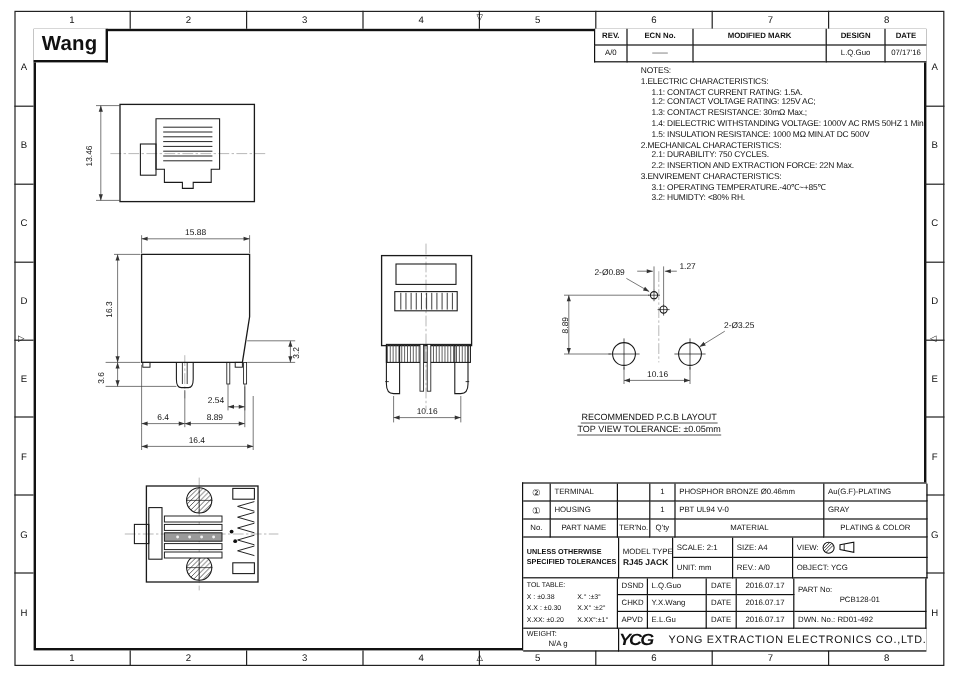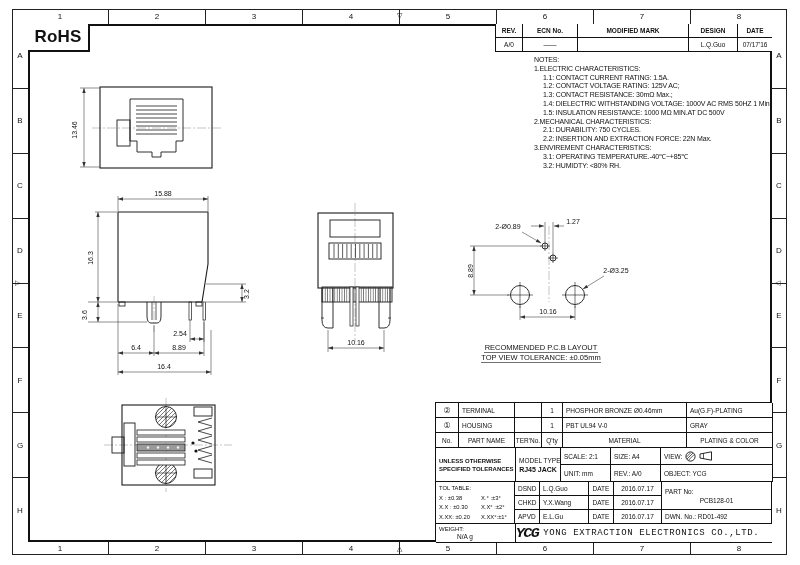--- a/index.html
+++ b/index.html
@@ -78,21 +78,21 @@
   .partno-cell { grid-column: 5; grid-row: 1 / 3; flex-direction: column; align-items: stretch; justify-content: center; }
   .partno-cell .plabel { padding-left: 3px; }
   .partno-cell .pvalue { text-align: center; padding-top: 2px; }
   .dwn-cell { grid-column: 5; grid-row: 3; }
 
   .bottom-section { display: flex; height: 19px; }
   .weight-cell { width: 80px; border-right: 1px solid #111; border-bottom: 1px solid #111;
                  font-size: 6px; line-height: 8px; padding: 1px 0 0 3px; }
   .weight-cell .wval { padding-left: 18px; font-size: 6.5px; }
   .company-cell { width: 257px; border-bottom: 1px solid #111; display: flex;
-                  align-items: center; justify-content: flex-start; gap: 5px; font-family: Liberation Mono, monospace; }
+                  align-items: center; justify-content: space-between; gap: 5px; }
   .company-logo { font-weight: bold; font-style: italic; font-size: 15px; letter-spacing: -1.5px;
                   transform: scaleY(0.9); }
   .company-name { font-size: 9px; letter-spacing: 0.6px; white-space: nowrap; }
 
   .proj-icon { display: inline-block; }
 
   
   .drawing-svg { position: absolute; left: 0; top: 0; }
 </style>
 </head>
@@ -139,21 +139,21 @@
   <span class="gcell">E</span>
   <span class="gcell">F</span>
   <span class="gcell">G</span>
   <span class="gcell">H</span>
 </div>
 <span class="center-mark" style="left:397px;top:12px;">▽</span>
 <span class="center-mark" style="left:397px;top:545px;">△</span>
 <span class="center-mark" style="left:15px;top:279px;">▷</span>
 <span class="center-mark" style="left:775px;top:279px;">◁</span>
 
-<div class="rohs-box">RoHS</div>
+<div class="rohs-box">Wang</div>
 
 <div class="rev-table">
   <div class="rt-cell">REV.</div>
   <div class="rt-cell">ECN No.</div>
   <div class="rt-cell">MODIFIED MARK</div>
   <div class="rt-cell">DESIGN</div>
   <div class="rt-cell">DATE</div>
   <div class="rt-cell rt-val">A/0</div>
   <div class="rt-cell rt-val">——</div>
   <div class="rt-cell rt-val"></div>

